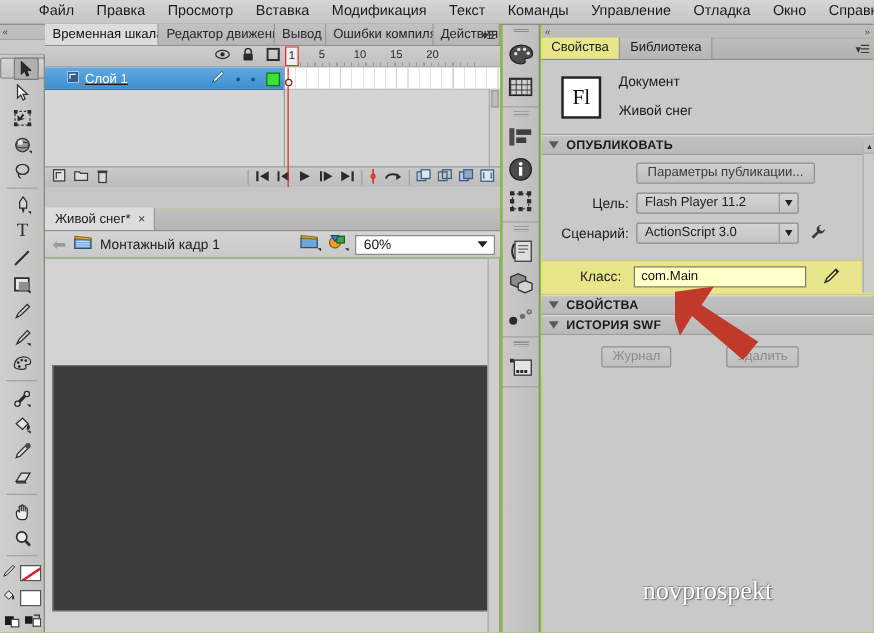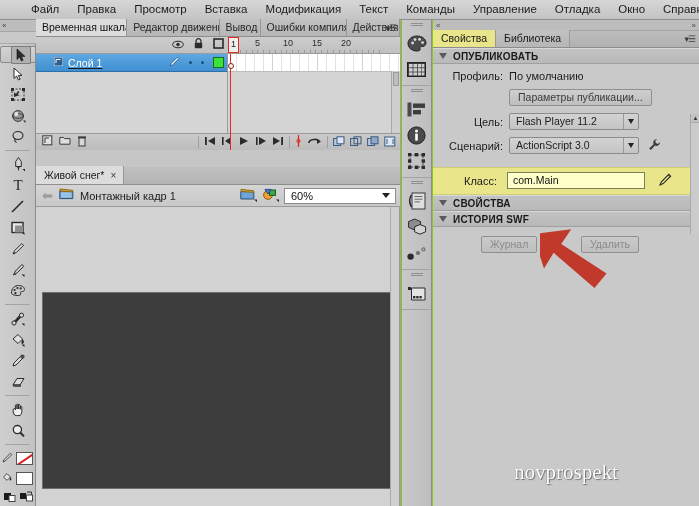--- a/index.html
+++ b/index.html
@@ -846,30 +846,33 @@
       <span>«</span>
       <span>»</span>
     </div>
 
     <div class="props-tabs">
       <div class="ptab active">Свойства</div>
       <div class="ptab">Библиотека</div>
       <div class="ptabs-menu">▾☰</div>
     </div>
 
+    <div class="doc-header">
+      <div class="fl-icon">Fl</div>
+      <div class="doc-meta">
+        <span>Документ</span>
+        <span>Живой снег</span>
+      </div>
+    </div>
 
     <div class="sec-header">
       <span class="tri"></span>
       <span>ОПУБЛИКОВАТЬ</span>
     </div>
     <div class="sec-body">
-      <div class="row">
-        <span class="lbl" style="width:62px;margin-right:6px">Профиль:</span>
-        <span class="val">По умолчанию</span>
-      </div>
       <div class="row">
         <span style="width:62px;margin-right:6px"></span>
         <span class="btn">Параметры публикации...</span>
       </div>
       <div class="row">
         <span class="lbl" style="width:62px;margin-right:6px">Цель:</span>
         <span class="sel" style="width:130px">
           <span>Flash Player 11.2</span>
           <span class="arrowbox">
               <span class="car2"></span>

